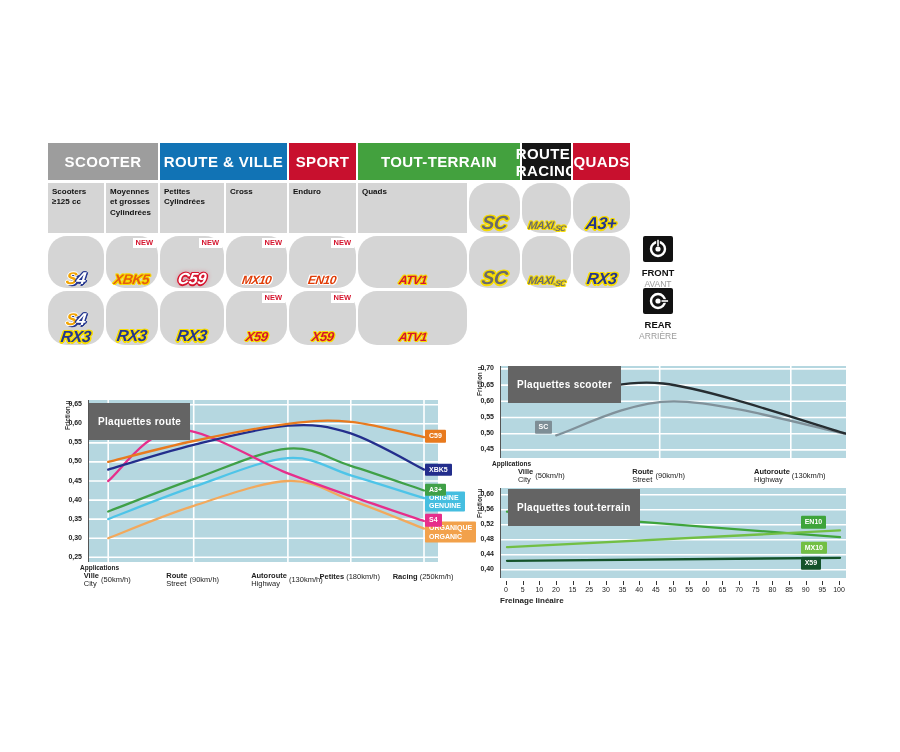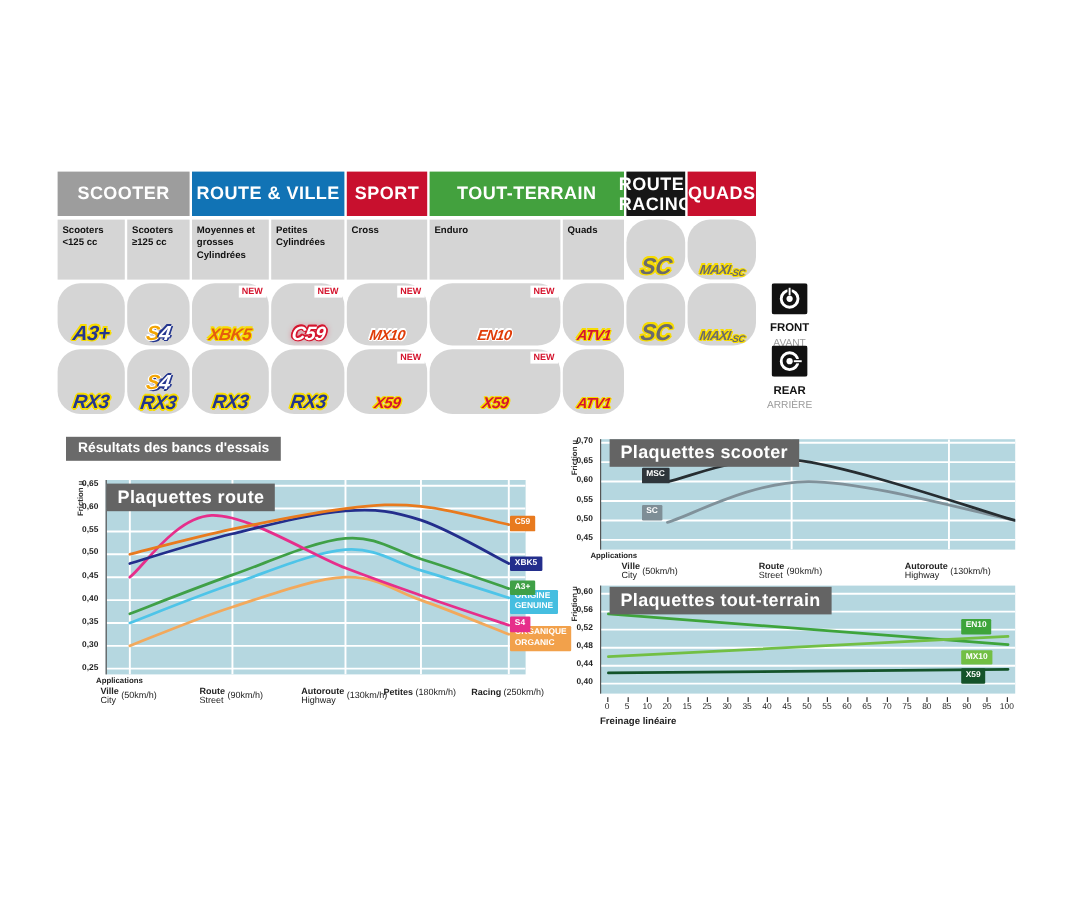--- a/index.html
+++ b/index.html
@@ -39,21 +39,21 @@
   .rtitle{position:absolute;left:55px;top:364px;background:#6a6a6a;color:#fff;
           font-weight:bold;font-size:11.5px;padding:4px 10px;}
   
   .chart{position:absolute;}
   .plotwrap{position:absolute;left:26px;top:0;}
   .plot{position:relative;border-left:1px solid #555;}
   .badges{position:absolute;left:0;top:0;width:100%;height:100%;pointer-events:none;}
   .sbadge{position:absolute;transform:translateY(-50%);color:#fff;font-size:7px;
           font-weight:bold;padding:2px 4px;line-height:1.2;white-space:nowrap;border-radius:1px;}
   .ctitle{position:absolute;background:#646464;color:#fff;font-weight:bold;
-          font-size:15px;padding:3px 9px;letter-spacing:.3px;z-index:3;}
+          font-size:10px;padding:13px 9px;letter-spacing:.3px;z-index:3;}
   .chart[data-chart="0"] .ctitle{left:27px;top:3px;}
   .chart[data-chart="1"] .ctitle{left:34px;top:0px;}
   .chart[data-chart="2"] .ctitle{left:34px;top:1px;}
   .ylab{position:absolute;left:2px;top:30px;transform:rotate(-90deg);
         transform-origin:left top;font-size:6.5px;font-weight:bold;color:#333;white-space:nowrap;}
   .yticks{position:absolute;left:0;top:0;width:23px;}
   .ytick{position:absolute;width:23px;text-align:right;font-size:7px;font-weight:bold;
          color:#222;padding-right:3px;box-sizing:border-box;}
   .xarea{position:absolute;left:26px;}
   .apps{position:absolute;left:-8px;top:-1px;font-size:6.5px;font-weight:bold;color:#222;}
@@ -70,21 +70,20 @@
 
 <div class="page">
 
   <div class="ptable">
       <div class="ghead" style="background: rgb(157, 157, 157); grid-column: span 2;">SCOOTER</div>
       <div class="ghead" style="background: rgb(17, 115, 181); grid-column: span 2;">ROUTE &amp; VILLE</div>
       <div class="ghead" style="background: rgb(200, 16, 46); grid-column: span 1;">SPORT</div>
       <div class="ghead" style="background: rgb(67, 161, 62); grid-column: span 2;">TOUT-TERRAIN</div>
       <div class="ghead" style="background: rgb(22, 22, 22); grid-column: span 1;">ROUTE RACING</div>
       <div class="ghead" style="background: rgb(200, 16, 46); grid-column: span 1;">QUADS</div>
-      <div class="subhead">Scooters &lt;125 cc</div>
       <div class="subhead">Scooters ≥125 cc</div>
       <div class="subhead">Moyennes et grosses Cylindrées</div>
       <div class="subhead">Petites Cylindrées</div>
       <div class="subhead">Cross</div>
       <div class="subhead">Enduro</div>
       <div class="subhead">Quads</div>
       <div class="logocell">
         <span><span class="lg sc">SC</span></span>
       </div>
       <div class="logocell">
@@ -170,21 +169,20 @@
         <circle cx="15" cy="13" r="7" fill="none" stroke="#fff" stroke-width="2.4"></circle>
         <circle cx="15" cy="13" r="2.6" fill="#fff"></circle>
         <rect x="19" y="11.2" width="6.4" height="3.6" fill="#111"></rect>
         <rect x="18.5" y="12.2" width="6.6" height="1.6" fill="#fff"></rect>
       </svg>
     </span>
     <div class="mlabel">REAR</div>
     <div class="msub">ARRIÈRE</div>
   </div>
 
-  <div class="rtitle">Résultats des bancs d'essais</div>
 
   <div class="chart" data-chart="0" style="left:62px;top:400px;width:420px;height:200px;">
     <div class="ylab">Friction µ</div>
     <div class="yticks">
         <div class="ytick" style="top: 0.264706px;">0,65</div>
         <div class="ytick" style="top: 19.3235px;">0,60</div>
         <div class="ytick" style="top: 38.3824px;">0,55</div>
         <div class="ytick" style="top: 57.4412px;">0,50</div>
         <div class="ytick" style="top: 76.5px;">0,45</div>
         <div class="ytick" style="top: 95.5588px;">0,40</div>

